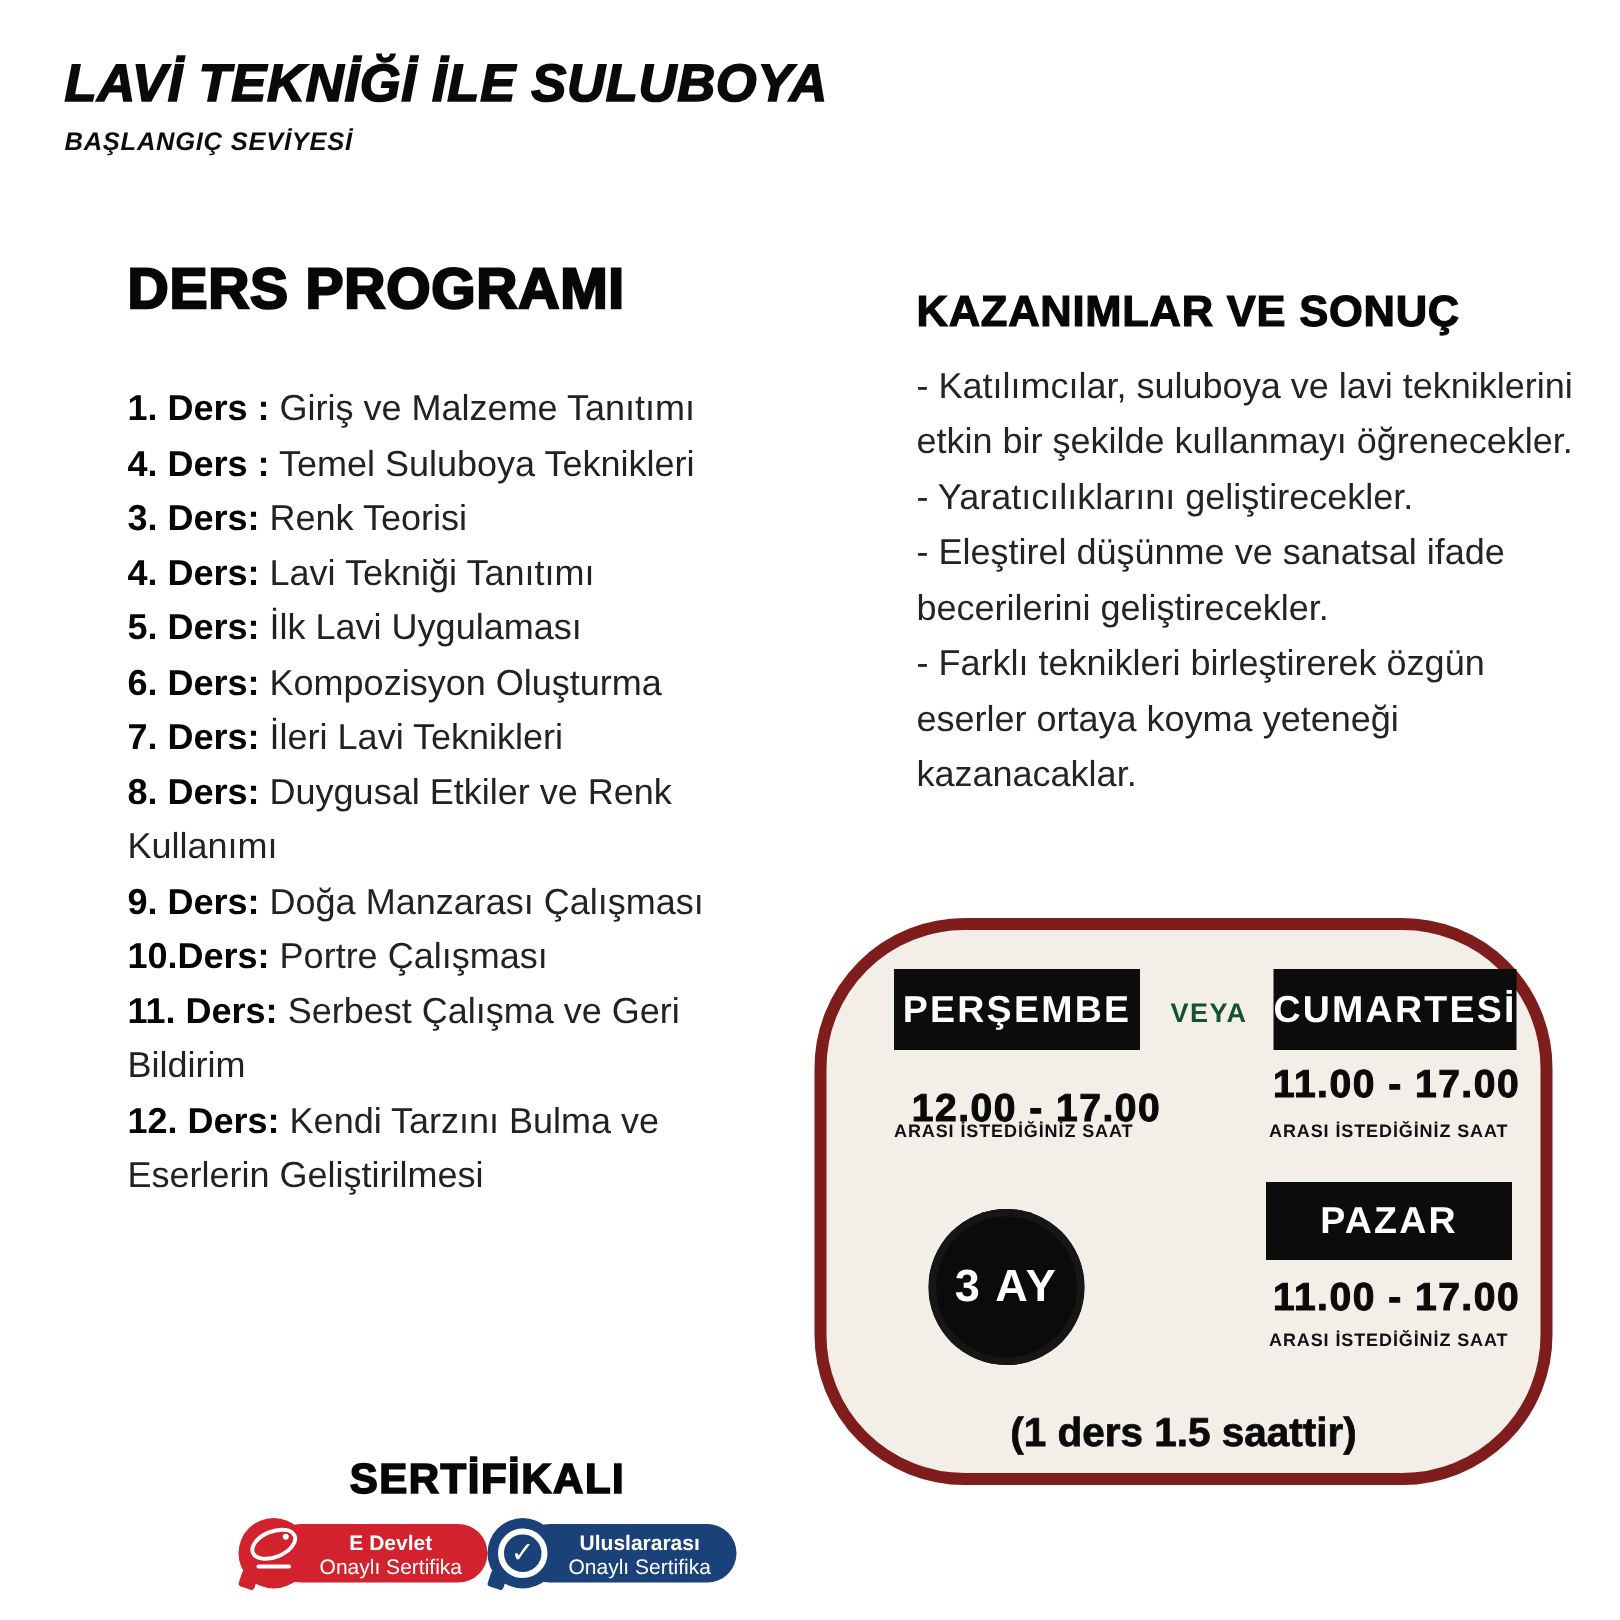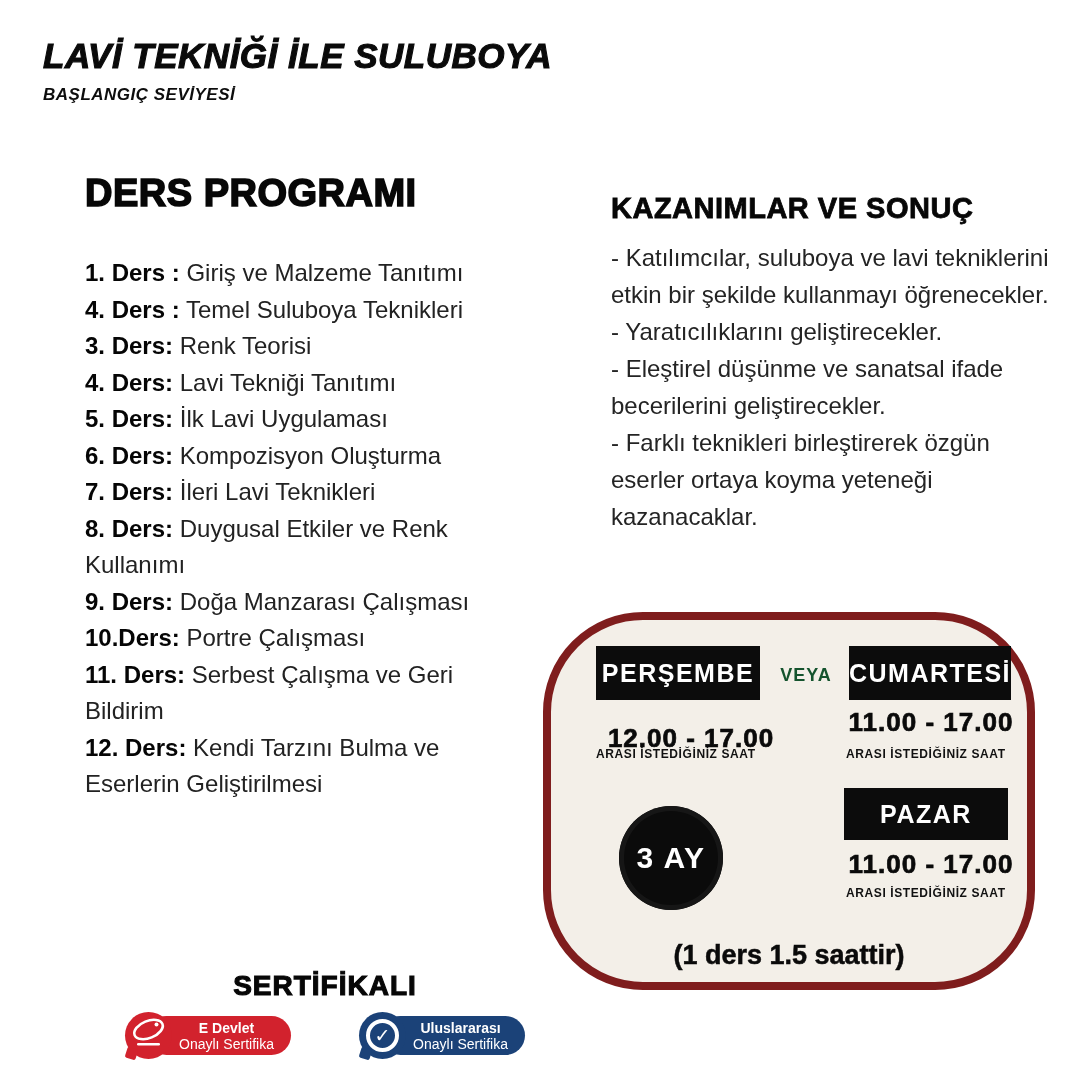--- a/index.html
+++ b/index.html
@@ -81,21 +81,21 @@
     position:absolute; left:0; right:0; top:320px; text-align:center;
     font-size:27px; font-weight:800; color:#0a0a0a; -webkit-text-stroke:0.5px #0a0a0a;
   }
 
   
   .certification { position:absolute; left:125px; top:938px; width:400px;margin-top:32px; }
   .certification h2 {
     text-align:center; font-size:28px; font-weight:900; color:#070707;
     letter-spacing:1px; -webkit-text-stroke:1.1px #070707;
   }
-  .badge-row { margin-top:10px; display:flex; justify-content:space-between; }
+  .badge-row { margin-top:10px; display:flex; justify-content:center; }
   .cert-badge { display:flex; align-items:center; }
   .cert-circle {
     position:relative; width:47px; height:47px; border-radius:50%;
     display:flex; align-items:center; justify-content:center; z-index:2; flex:0 0 auto;
   }
   .cert-circle::after {       
     content:""; position:absolute; left:1px; bottom:0px; width:11px; height:11px;
     background:inherit; transform:rotate(18deg); border-radius:2px; z-index:-1;
   }
   .circle-red  { background:#d2222d; }

